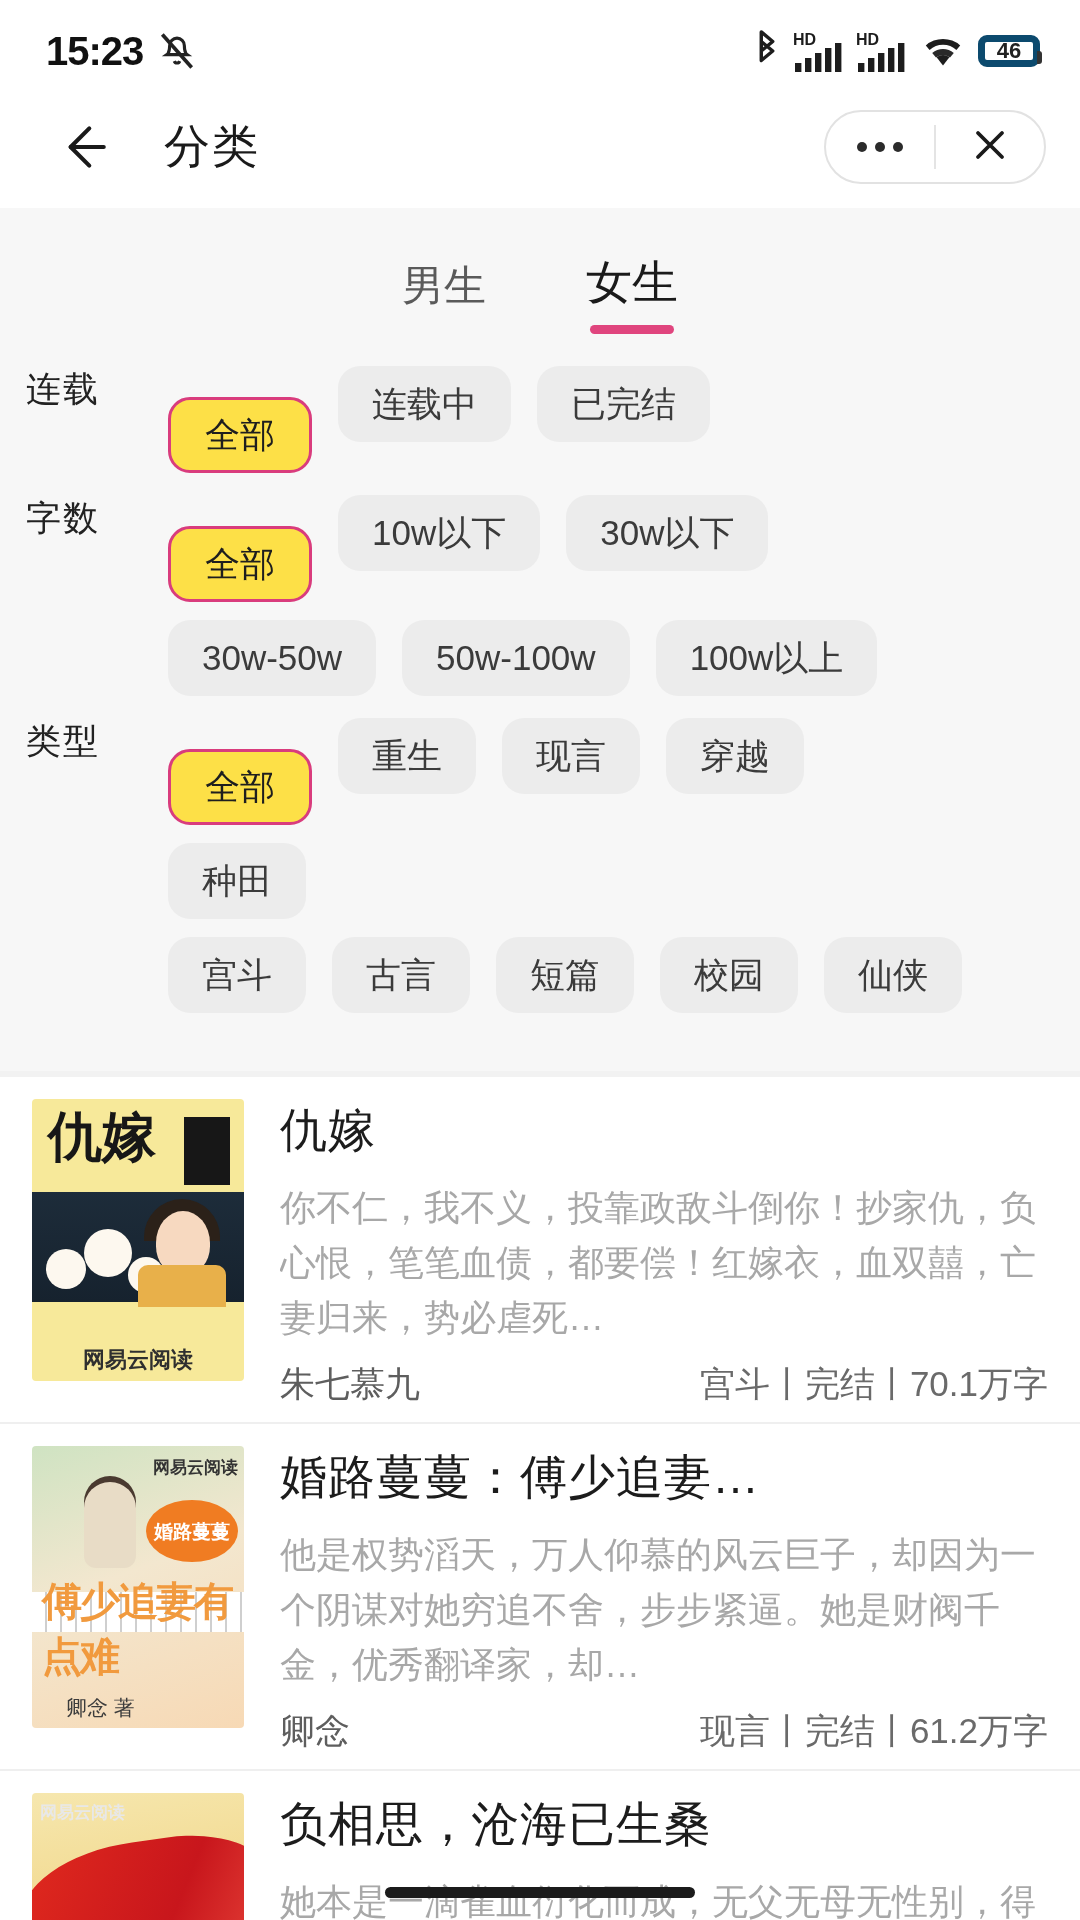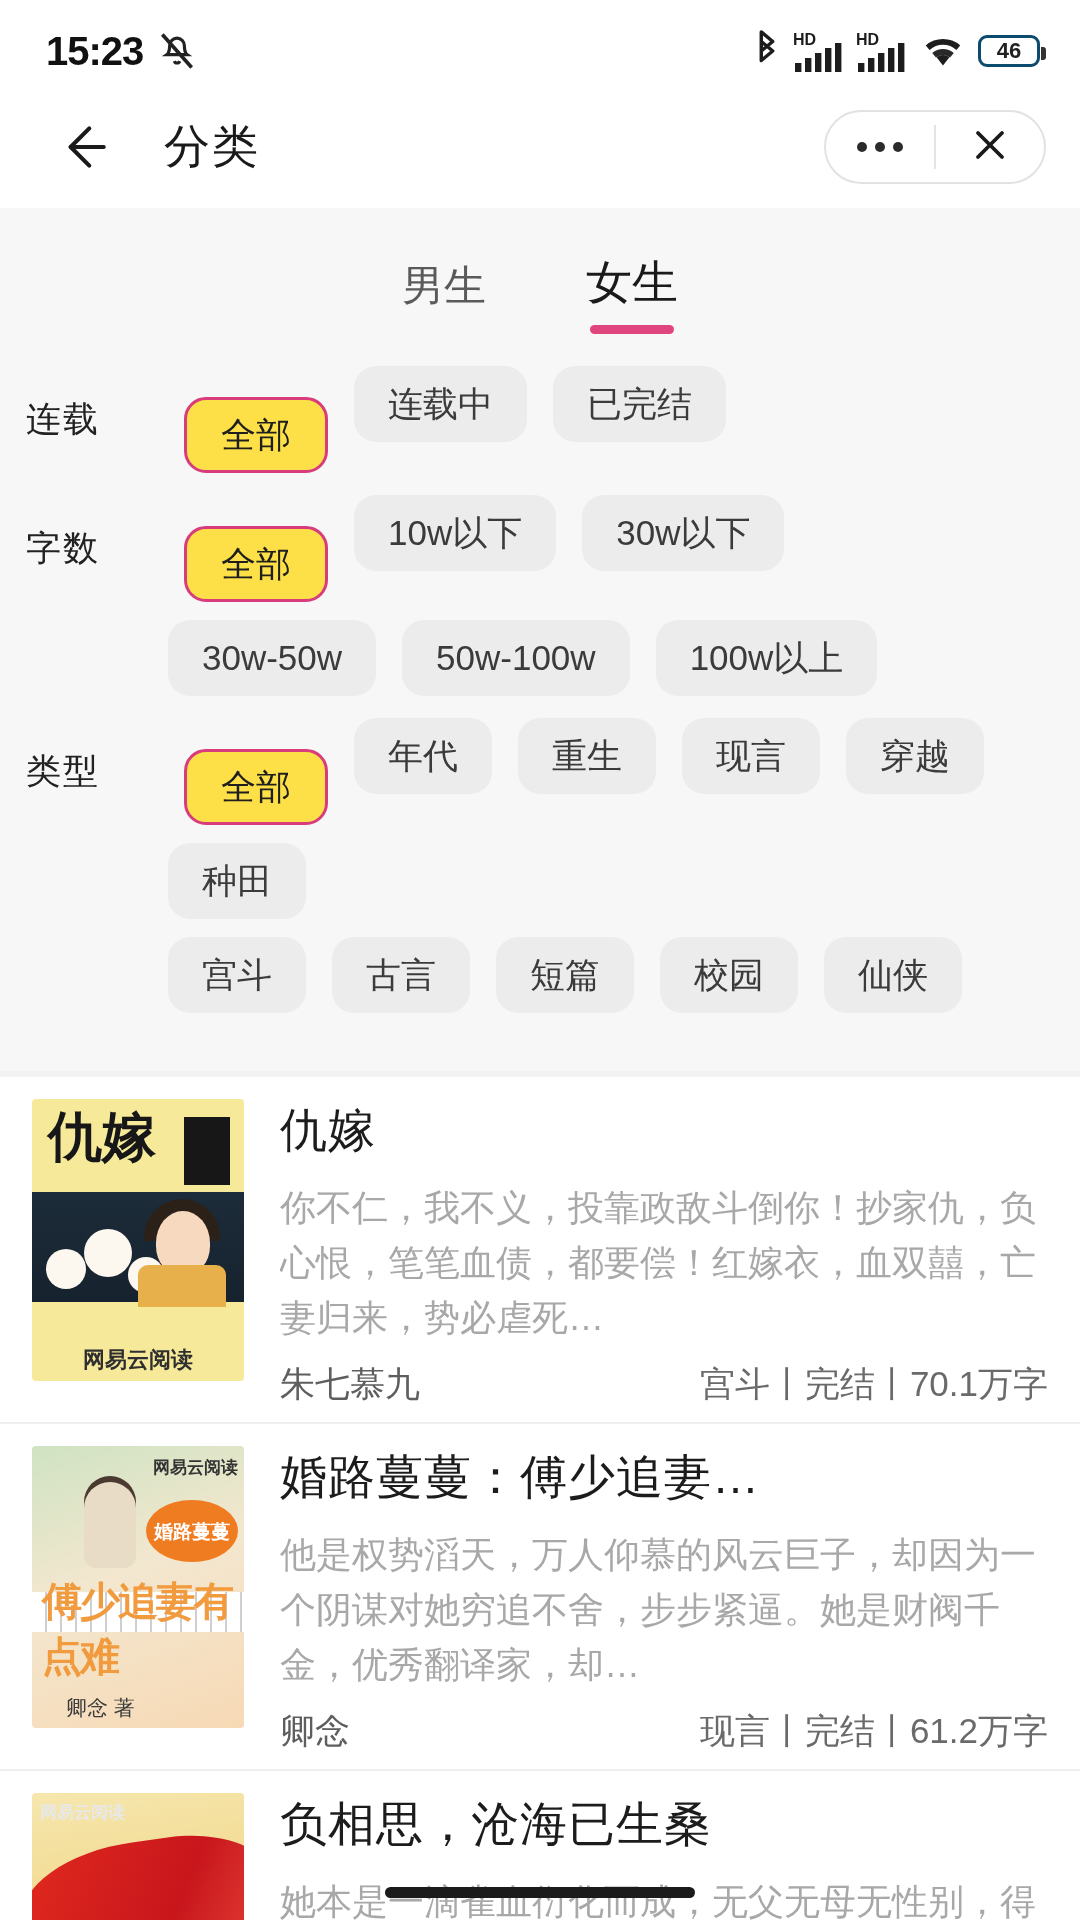--- a/index.html
+++ b/index.html
@@ -14,21 +14,21 @@
   .statusbar{
     height:86px; display:flex; align-items:center;
     justify-content:space-between; padding:16px 40px 0 46px;
     background:#ffffff;
   }
   .sb-left{ display:flex; align-items:center; gap:12px; }
   .sb-time{ font-size:40px; font-weight:600; color:#111; letter-spacing:-1px; }
   .sb-right{ display:flex; align-items:center; gap:11px; }
   .ico{ display:block; }
   .battery{
-    width:62px; height:32px; border:3px solid #0c4a6e; border-radius:9px;
+    width:62px; height:32px; border:7px solid #0c4a6e; border-radius:9px;
     display:flex; align-items:center; justify-content:center; position:relative;
   }
   .battery:after{
     content:""; position:absolute; right:-9px; top:9px;
     width:5px; height:13px; background:#333; border-radius:0 3px 3px 0;
   }
   .battery span{ font-size:22px; font-weight:700; color:#222; }
 
   
   .titlebar{
@@ -60,21 +60,21 @@
   }
   .tab{ position:relative; padding-bottom:20px; }
   .tab .lbl{ font-size:42px; color:#5a5a5a; display:block; }
   .tab.active .lbl{ font-size:46px; color:#1a1a1a; font-weight:500; }
   .tab.active .bar{
     position:absolute; left:50%; transform:translateX(-50%);
     bottom:0; width:84px; height:9px; border-radius:5px;
     background:#e0457e;
   }
 
-  .frow{ display:flex; align-items:center; padding:0 0 0 26px; margin-top:22px;gap:16px; }
+  .frow{ display:flex; align-items:flex-start; padding:0 0 0 26px; margin-top:22px; }
   .frow.cont{ padding-left:168px; margin-top:18px; }
   .frow-label{
     width:142px; flex:0 0 142px; font-size:35px; color:#222;
     letter-spacing:2px;
   }
   .chips{ display:flex; flex-wrap:nowrap; gap:26px; }
   .chip{
     height:76px; padding:0 34px; border-radius:22px;
     background:#ececec; color:#3b3b3b; font-size:35px;
     display:flex; align-items:center; justify-content:center;
@@ -314,21 +314,20 @@
       <div class="chip">30w-50w</div>
       <div class="chip">50w-100w</div>
       <div class="chip">100w以上</div>
     </div>
   </div>
 
   <div class="frow">
     <span class="frow-label">类型</span>
     <div class="chips">
       <div class="chip sel">全部</div>
-      <div class="chip">年代</div>
       <div class="chip">重生</div>
       <div class="chip">现言</div>
       <div class="chip">穿越</div>
     </div>
   </div>
   <div class="frow cont">
     <div class="chips">
       <div class="chip">种田</div>
     </div>
   </div>

